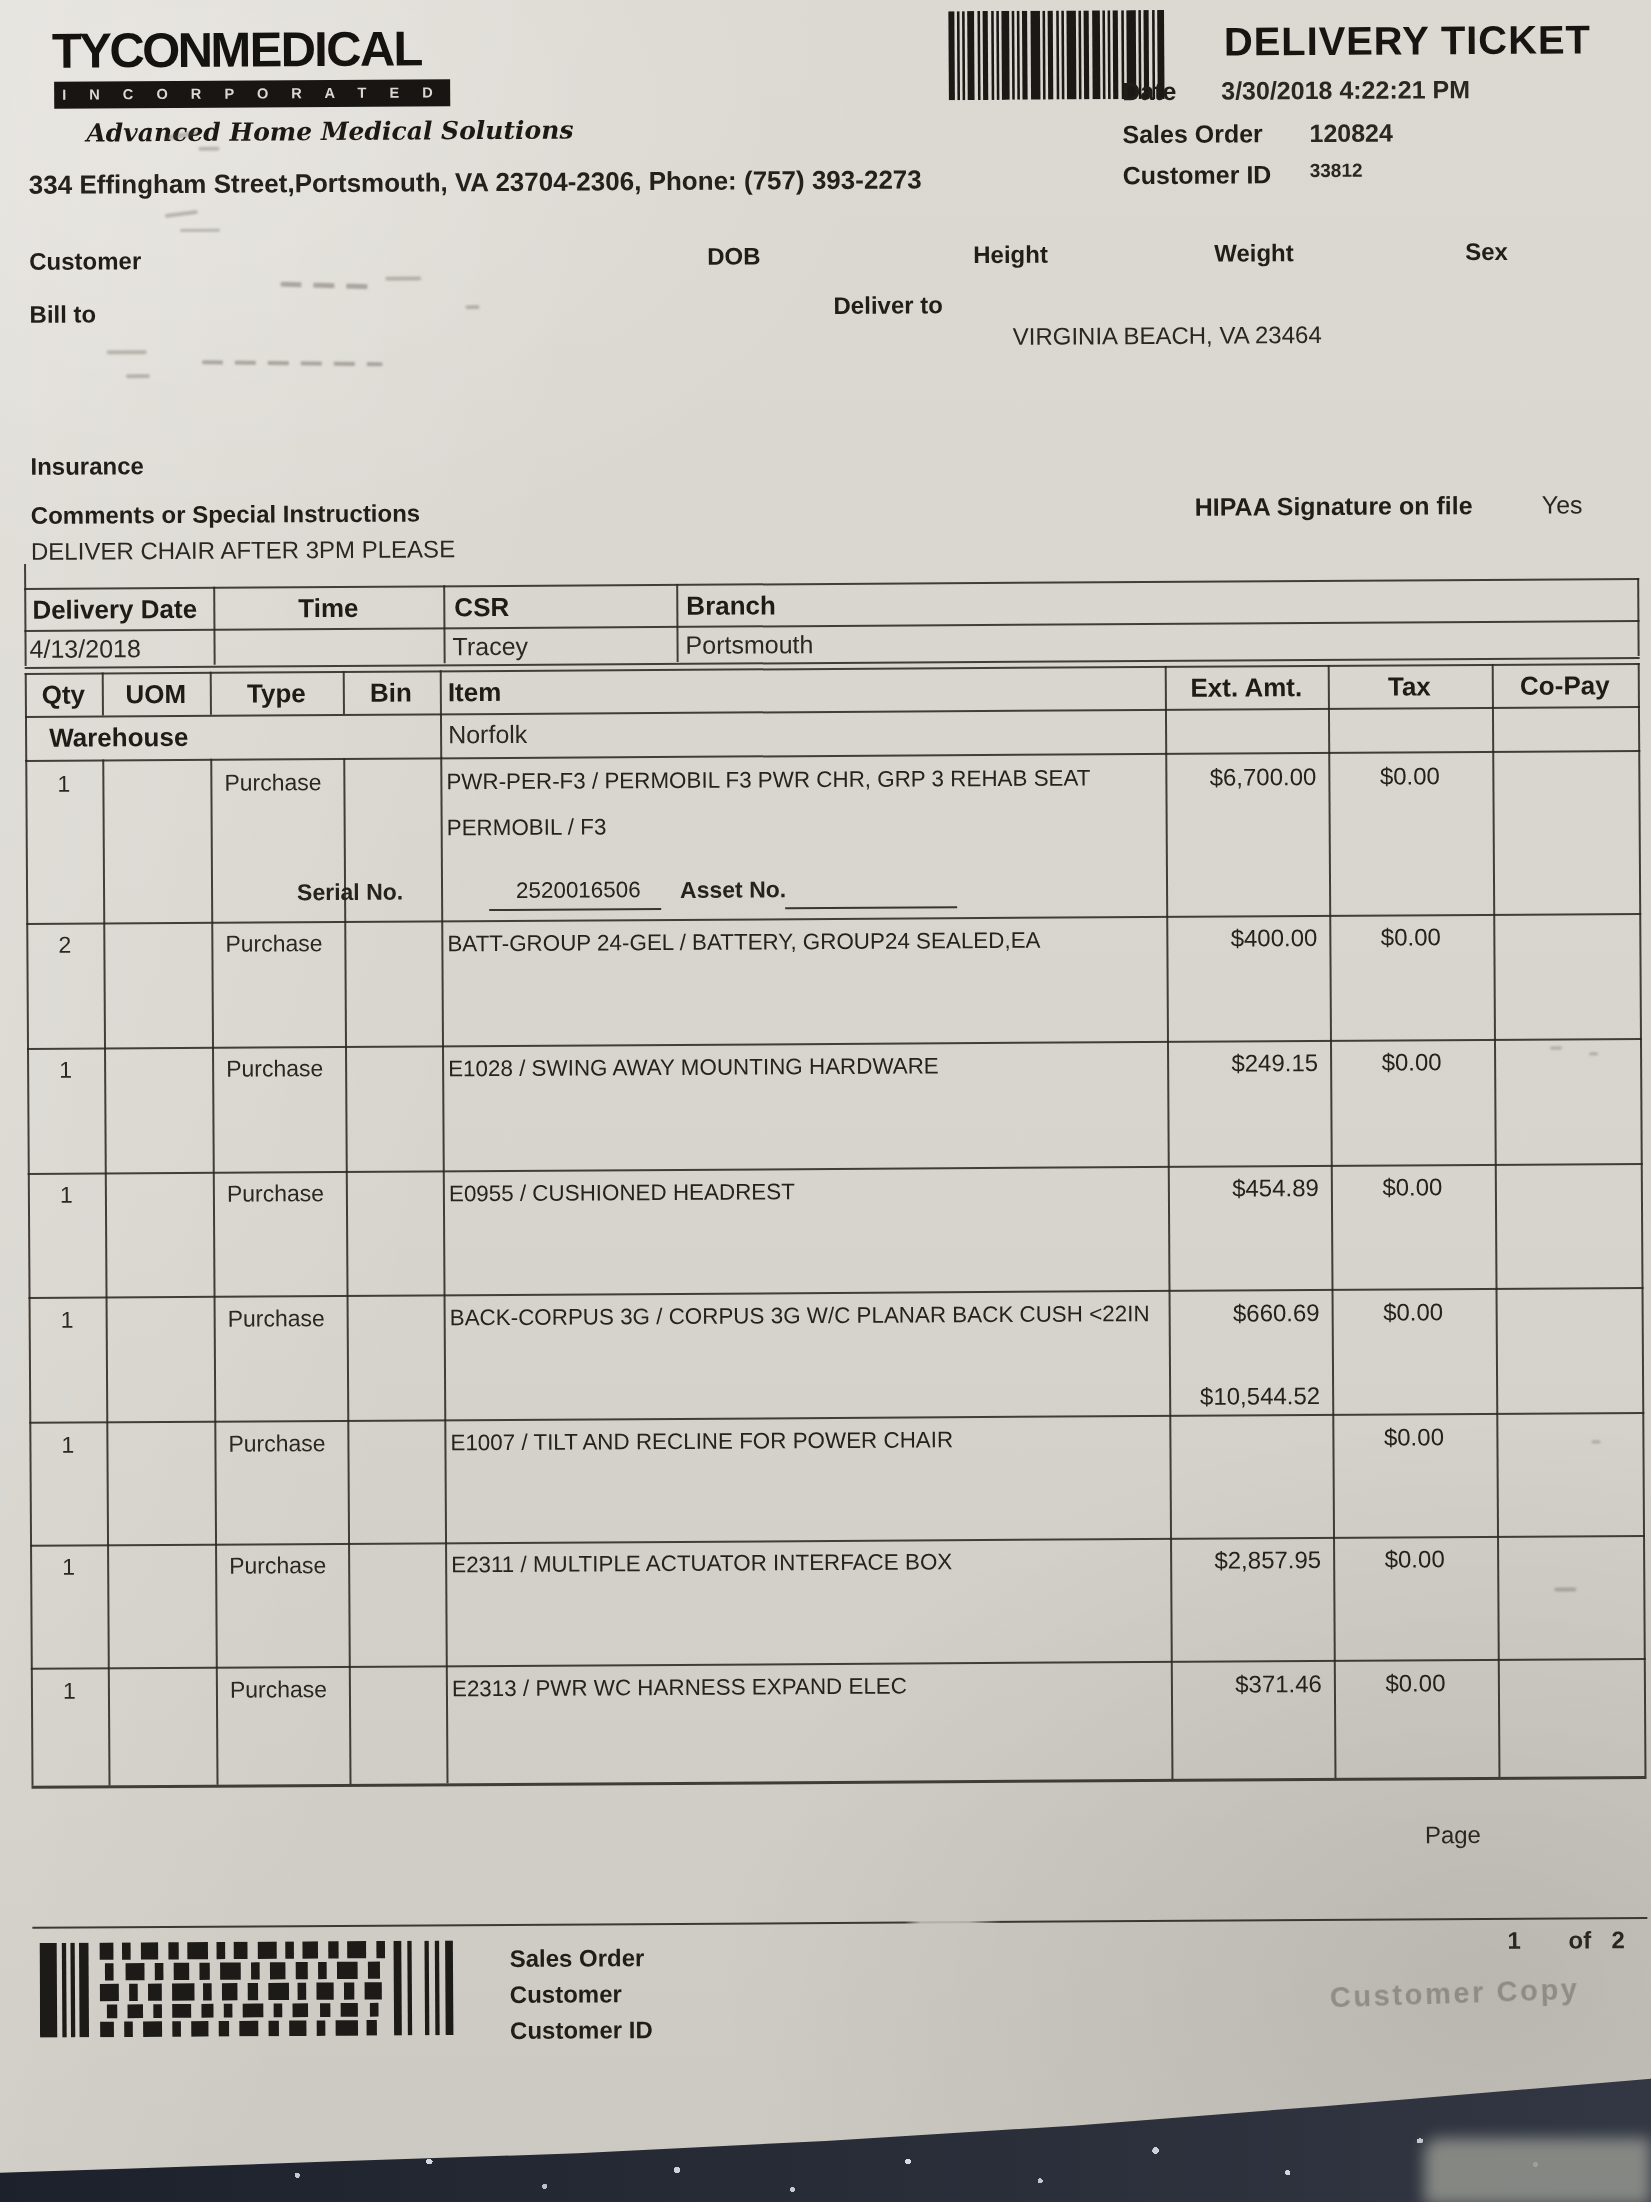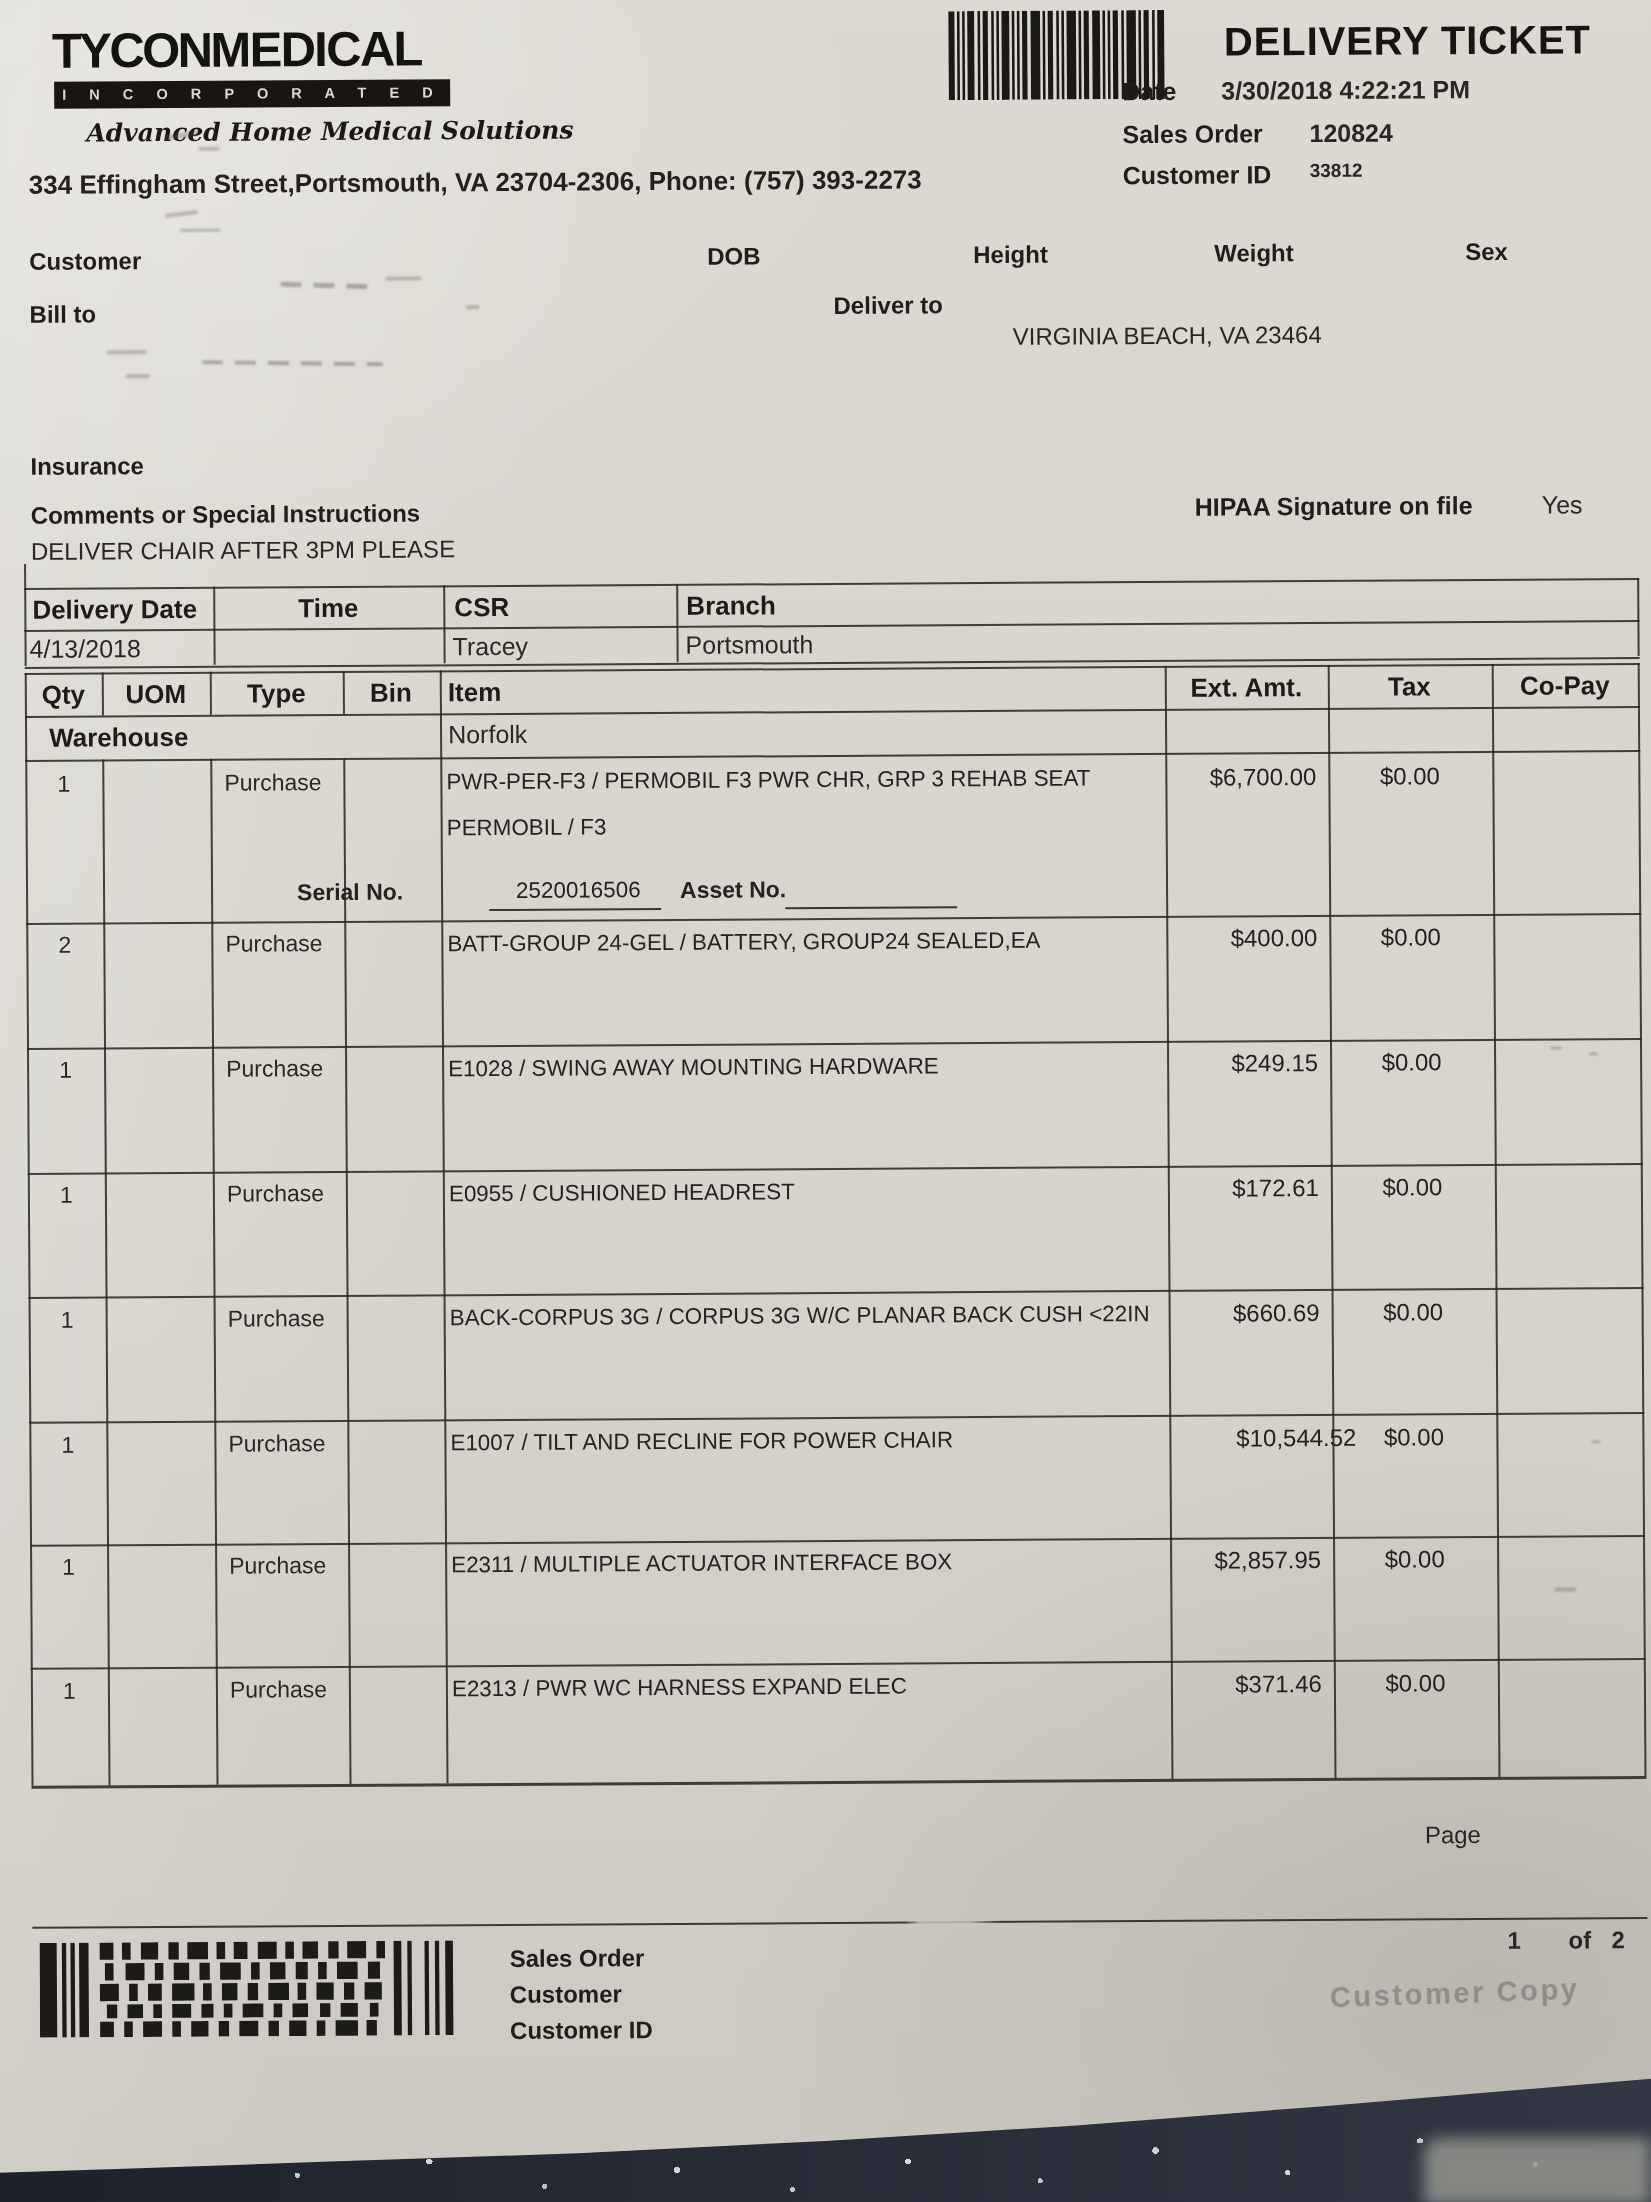--- a/index.html
+++ b/index.html
@@ -228,37 +228,37 @@
       <div class="abs cell" style="left:225px;top:1052px;">Purchase</div>
       <div class="abs" style="left:447px;top:1054px;font-size:22.4px;font-weight:500;">E1028 / SWING AWAY MOUNTING HARDWARE</div>
       <div class="abs amt rgt" style="left:1166px;top:1052px;width:151px;">$249.15</div>
       <div class="abs amt ctr" style="left:1329px;top:1052px;width:163px;">$0.00</div>
     </div>
 
     <div>
       <div class="abs cell ctr" style="left:26px;top:1177px;width:77px;">1</div>
       <div class="abs cell" style="left:225px;top:1177px;">Purchase</div>
       <div class="abs" style="left:447px;top:1179px;font-size:22.4px;font-weight:500;">E0955 / CUSHIONED HEADREST</div>
-      <div class="abs amt rgt" style="left:1166px;top:1177px;width:151px;">$172.61</div>
+      <div class="abs amt rgt" style="left:1166px;top:1177px;width:151px;">$454.89</div>
       <div class="abs amt ctr" style="left:1329px;top:1177px;width:163px;">$0.00</div>
     </div>
 
     <div>
       <div class="abs cell ctr" style="left:26px;top:1302px;width:77px;">1</div>
       <div class="abs cell" style="left:225px;top:1302px;">Purchase</div>
       <div class="abs" style="left:447px;top:1303px;font-size:22.4px;font-weight:500;">BACK-CORPUS 3G / CORPUS 3G W/C PLANAR BACK CUSH &lt;22IN</div>
       <div class="abs amt rgt" style="left:1166px;top:1302px;width:151px;">$660.69</div>
       <div class="abs amt ctr" style="left:1329px;top:1302px;width:163px;">$0.00</div>
     </div>
 
     <div>
       <div class="abs cell ctr" style="left:26px;top:1427px;width:77px;">1</div>
       <div class="abs cell" style="left:225px;top:1427px;">Purchase</div>
       <div class="abs" style="left:447px;top:1428px;font-size:22.4px;font-weight:500;">E1007 / TILT AND RECLINE FOR POWER CHAIR</div>
-      <div class="abs amt rgt" style="left:1166px;top:1427px;width:151px;margin-left:36px;">$10,544.52</div>
+      <div class="abs amt rgt" style="left:1166px;top:1385px;width:151px;">$10,544.52</div>
       <div class="abs amt ctr" style="left:1329px;top:1427px;width:163px;">$0.00</div>
     </div>
 
     <div>
       <div class="abs cell ctr" style="left:26px;top:1549px;width:77px;">1</div>
       <div class="abs cell" style="left:225px;top:1549px;">Purchase</div>
       <div class="abs" style="left:447px;top:1550px;font-size:22.4px;font-weight:500;">E2311 / MULTIPLE ACTUATOR INTERFACE BOX</div>
       <div class="abs amt rgt" style="left:1166px;top:1549px;width:151px;">$2,857.95</div>
       <div class="abs amt ctr" style="left:1329px;top:1549px;width:163px;">$0.00</div>
     </div>

